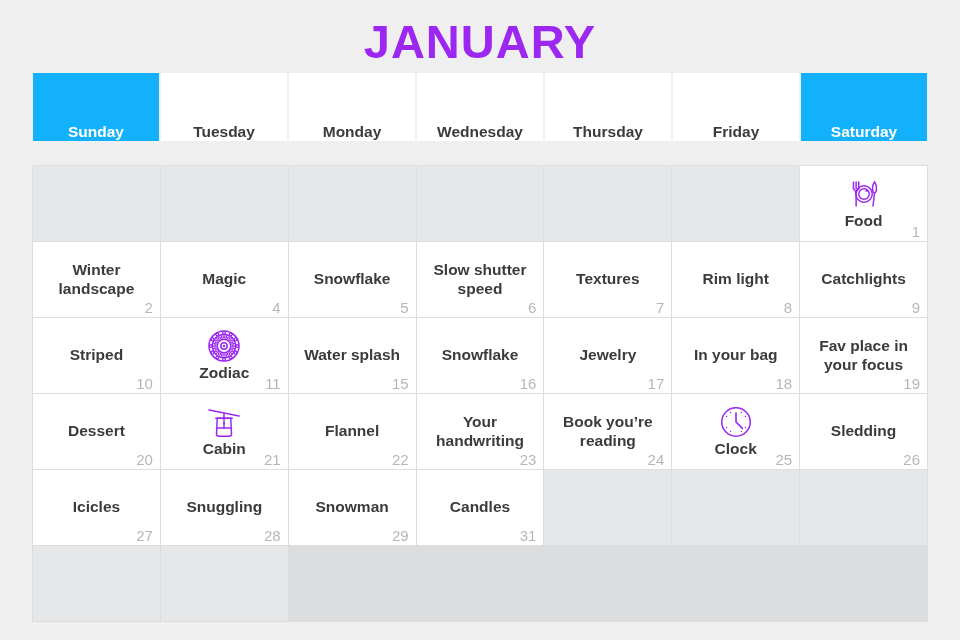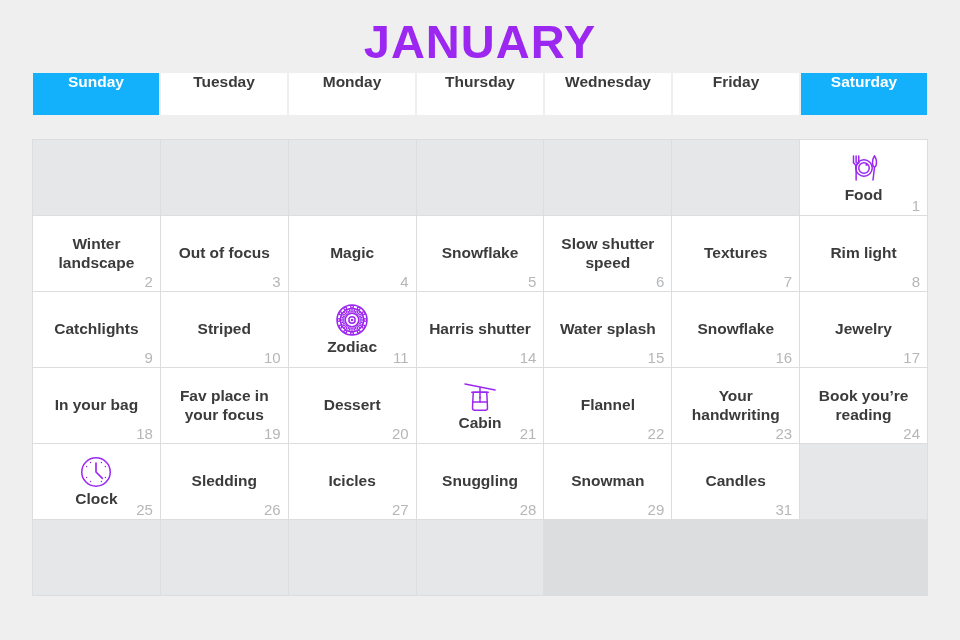--- a/index.html
+++ b/index.html
@@ -31,23 +31,23 @@
     box-sizing: border-box;
   }
   .weekday-row {
     display: flex;
     width: 894px;
     margin: 13px auto 0 auto;
     gap: 2px;
   }
   .weekday {
     flex: 1 1 0;
-    height: 42px;
+    height: 68px;
     display: flex;
-    align-items: flex-start;
+    align-items: flex-end;
     justify-content: center;
     background: #ffffff;
     color: #3b3b3b;
     font-size: 15.5px;
     font-weight: bold;
     box-sizing: border-box;
   }
   .weekday.highlight {
     background: #13b0fc;
     color: #ffffff;
@@ -121,24 +121,24 @@
       <div class="weekday highlight">
         <span>Sunday</span>
       </div>
       <div class="weekday">
         <span>Tuesday</span>
       </div>
       <div class="weekday">
         <span>Monday</span>
       </div>
       <div class="weekday">
+        <span>Wednesday</span>
+      </div>
+      <div class="weekday">
         <span>Thursday</span>
-      </div>
-      <div class="weekday">
-        <span>Wednesday</span>
       </div>
       <div class="weekday">
         <span>Friday</span>
       </div>
       <div class="weekday highlight">
         <span>Saturday</span>
       </div>
     </div>
 
   <div class="grid">
@@ -159,24 +159,20 @@
             <path d="M38 8 q4 6 2 13 l-2 2 L36 40"></path>
             <path d="M38 8 q-4 6 -2 13 l2 2"></path>
           </svg>
         </span>
         <div class="cell-label">Food</div>
         <div class="daynum">1</div>
       </div>
       <div class="cell">
         <div class="cell-label">Winter landscape</div>
         <div class="daynum">2</div>
-      </div>
-      <div class="cell">
-        <div class="cell-label">Out of focus</div>
-        <div class="daynum">3</div>
       </div>
       <div class="cell">
         <div class="cell-label">Magic</div>
         <div class="daynum">4</div>
       </div>
       <div class="cell">
         <div class="cell-label">Snowflake</div>
         <div class="daynum">5</div>
       </div>
       <div class="cell">
@@ -242,24 +238,20 @@
             <path stroke-width="1.4" d="M17.64 17.64 L13.04 13.04"></path>
             <circle cx="15.15" cy="8.67" r="1.9" stroke-width="1.7"></circle>
             <circle cx="17.90" cy="13.43" r="1.5" stroke-width="1.5"></circle>
             <path stroke-width="1.4" d="M21.67 15.31 L19.99 9.03"></path>
           </svg>
         </span>
         <div class="cell-label">Zodiac</div>
         <div class="daynum">11</div>
       </div>
       <div class="cell">
-        <div class="cell-label">Harris shutter</div>
-        <div class="daynum">14</div>
-      </div>
-      <div class="cell">
         <div class="cell-label">Water splash</div>
         <div class="daynum">15</div>
       </div>
       <div class="cell">
         <div class="cell-label">Snowflake</div>
         <div class="daynum">16</div>
       </div>
       <div class="cell">
         <div class="cell-label">Jewelry</div>
         <div class="daynum">17</div>

